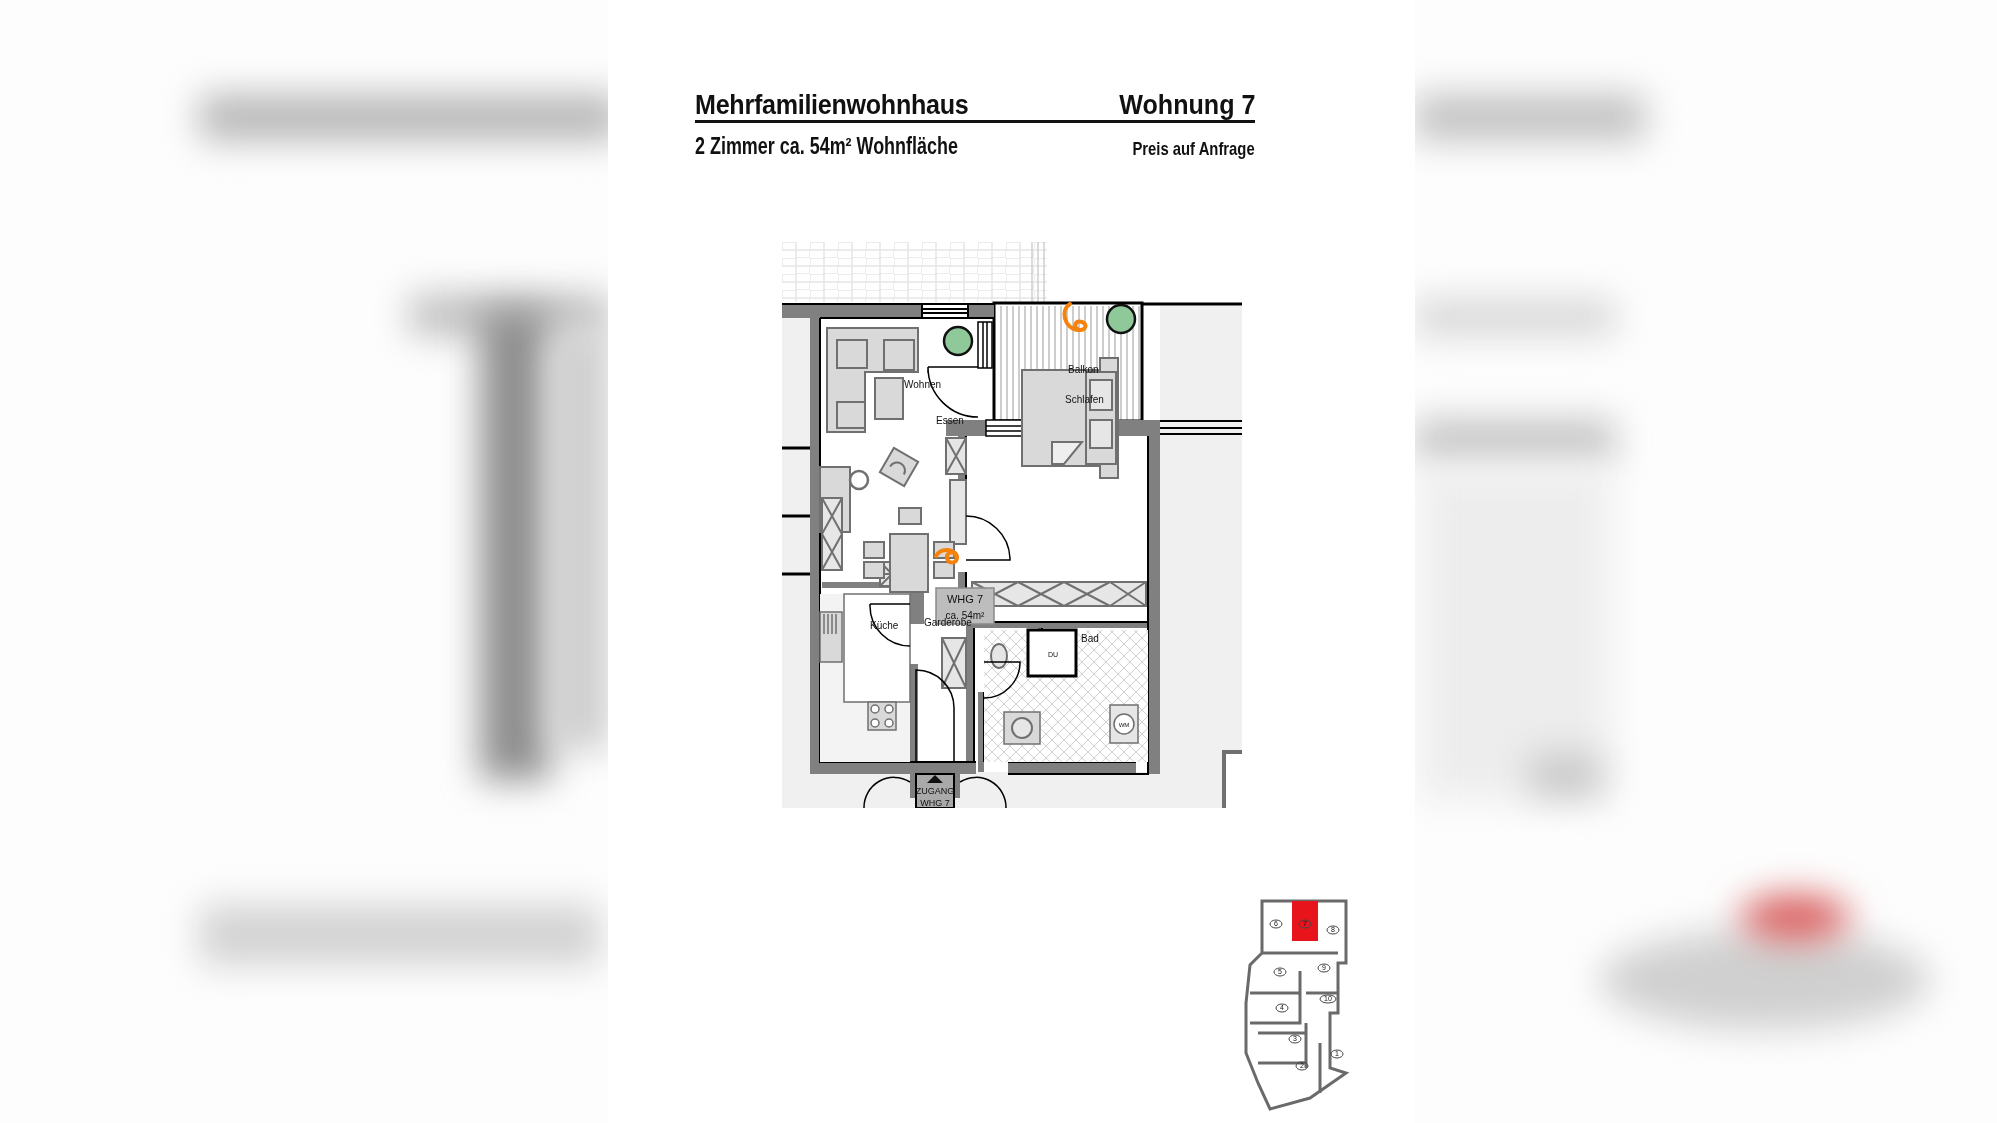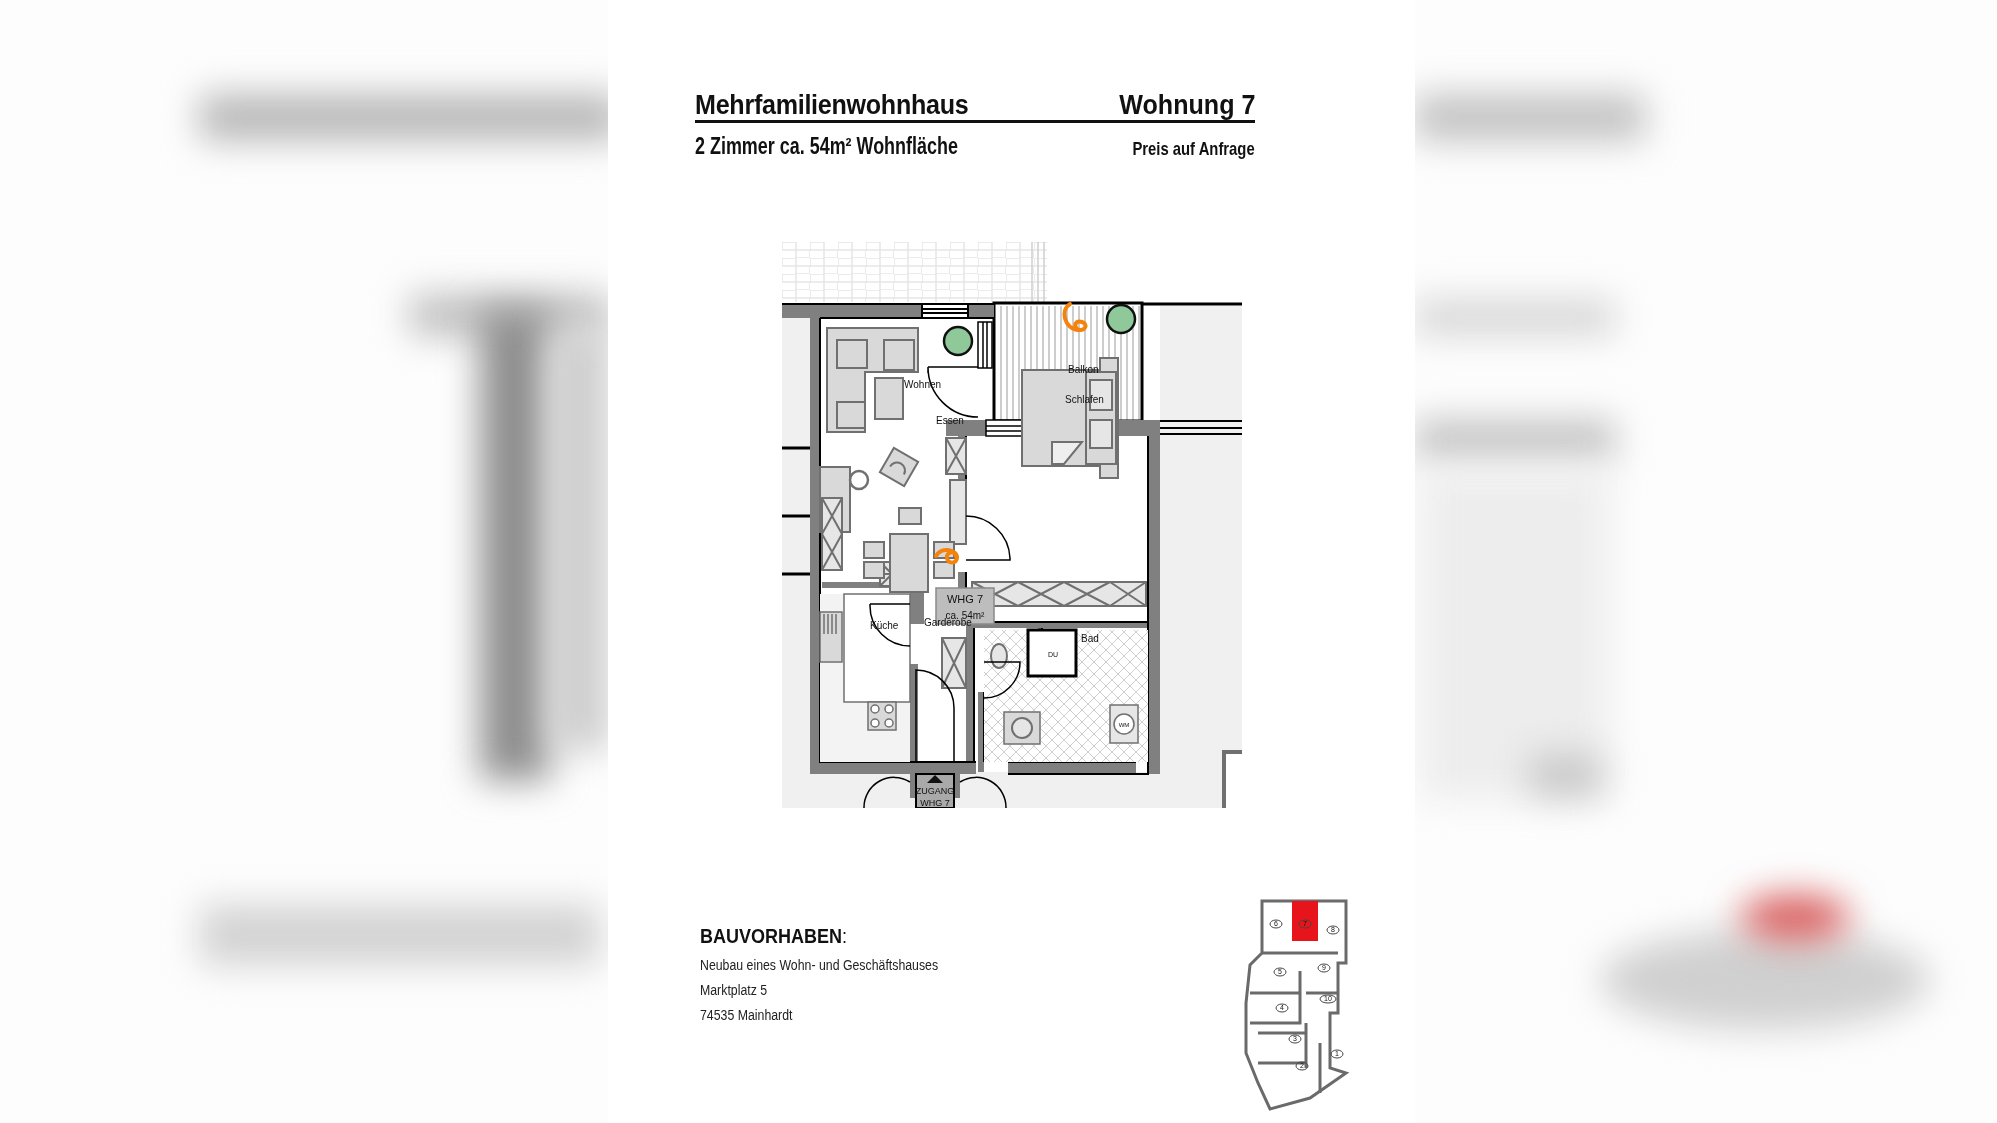--- a/index.html
+++ b/index.html
@@ -241,26 +241,20 @@
       <text x="154" y="182" font-size="10" class="lbl">Essen</text>
       <text x="283" y="161" font-size="10" class="lbl">Schlafen</text>
       <text x="88" y="387" font-size="10" class="lbl">Küche</text>
       <text x="142" y="384" font-size="10" class="lbl">Garderobe</text>
       <text x="299" y="400" font-size="10" class="lbl">Bad</text>
       <text x="266" y="415" font-size="7" class="lbl">DU</text>
       <text x="342" y="485" font-size="6" text-anchor="middle" class="lbl">WM</text>
     </svg>
   </div>
 
-  <div class="proj">
-    <div class="proj-title"><span>BAUVORHABEN</span><span style="font-weight:normal;">:</span></div>
-    <div class="proj-line">Neubau eines Wohn- und Geschäftshauses</div>
-    <div class="proj-line">Marktplatz 5</div>
-    <div class="proj-line">74535 Mainhardt</div>
-  </div>
 
   <div class="site">
     <svg width="112" height="222" viewBox="0 0 112 222">
       <g fill="#fff" stroke="#6a6a6a" stroke-width="3">
         <path d="M22 8H106V70H98V120H90V175L106 180L70 205L30 216L18 190L6 160V110L10 72L22 60Z"></path>
         <path d="M22 60H98 M10 100H60V130H10 M18 140H66V170H18 M60 78V130 M66 100H98 M66 130V175 M80 150V200"></path>
       </g>
       <rect x="52" y="8" width="26" height="40" fill="#e8141b"></rect>
       <g font-size="7" text-anchor="middle" class="lbl">
         <ellipse cx="36" cy="31" rx="6" ry="4" fill="none" stroke="#444"></ellipse>

